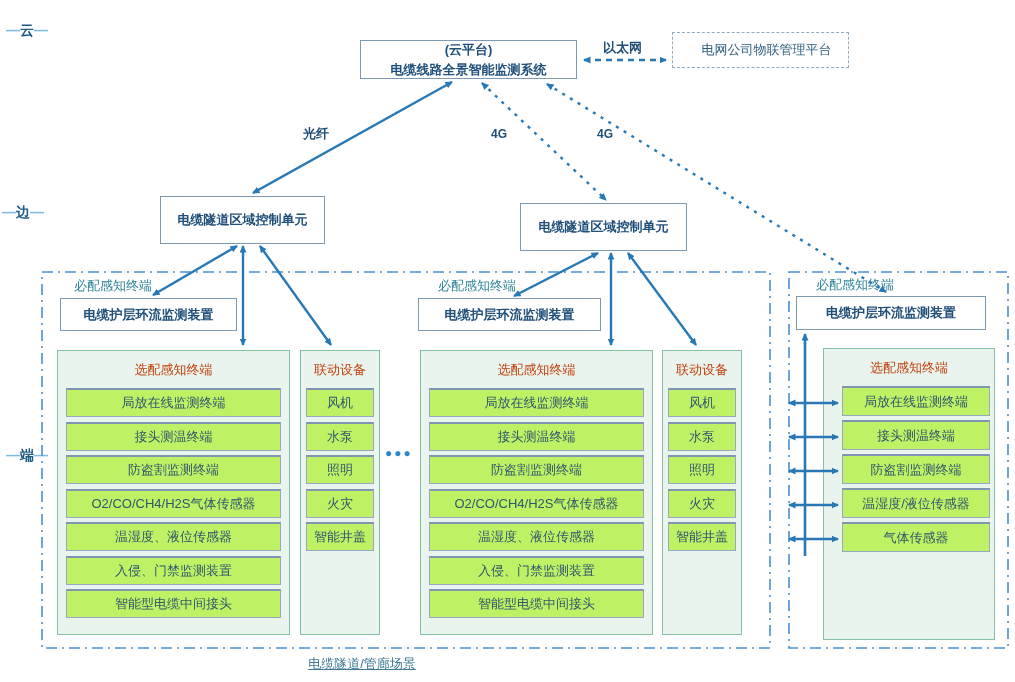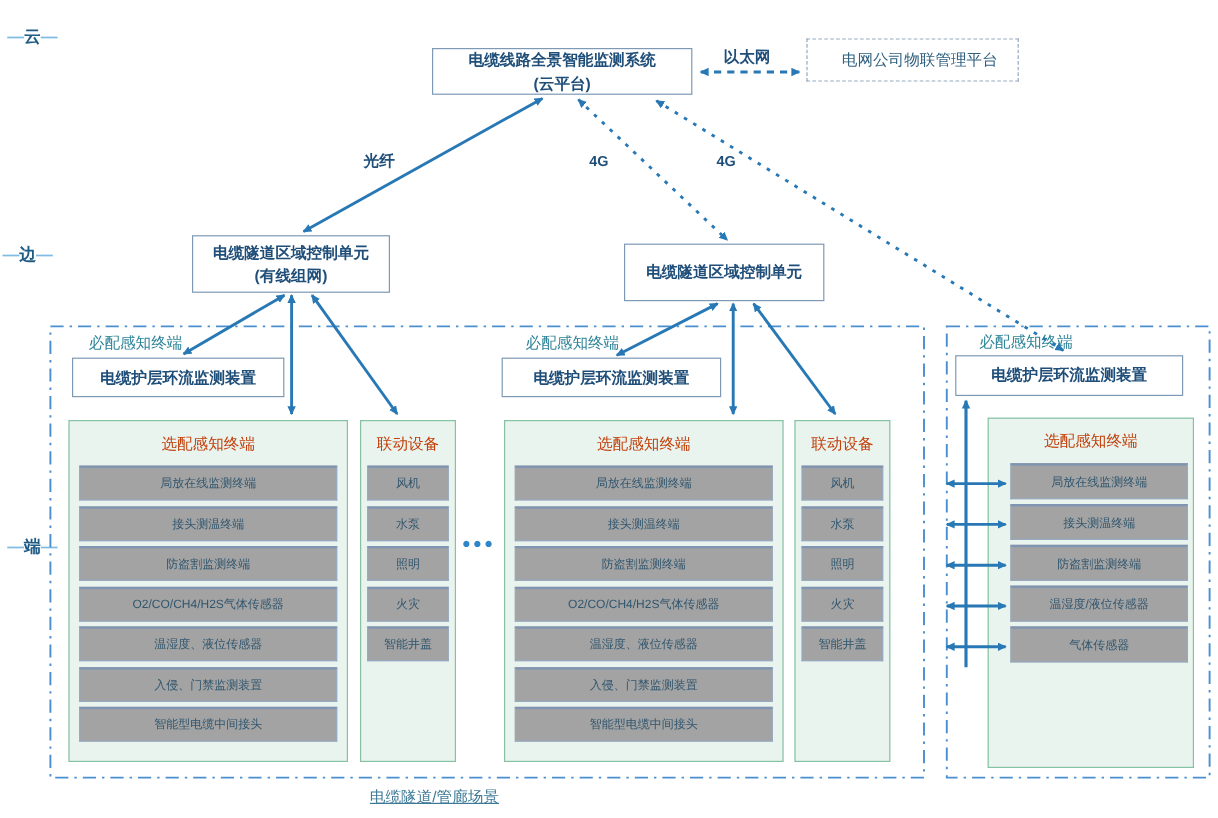--- a/index.html
+++ b/index.html
@@ -24,23 +24,23 @@
   .panel{
     position:absolute;box-sizing:border-box;background:#EAF4EF;
     border:1.5px solid #85C2A3;z-index:2;
   }
   .panel-header{
     color:#c2410c;text-align:center;font-size:13px;padding:10px 0 9px;border-radius:16px;
   }
   .rows{display:flex;flex-direction:column;gap:4.5px;padding:0 8px;}
   .rows-g3{padding:0 4px 0 18px;gap:4px;}
   .row{
-    height:29px;flex:0 0 auto;background:#a3a3a3;box-sizing:border-box;
+    height:29px;flex:0 0 auto;background:#bef264;box-sizing:border-box;
     border:1px solid #97A9C0;border-top:2px solid #8095B1;
-    color:#31566E;font-size:10px;
+    color:#31566E;font-size:13px;
     display:flex;align-items:center;justify-content:center;white-space:nowrap;
   }
   .rows-g3 .row{height:30px;}
   .req-label{
     position:absolute;color:#2E8498;font-size:13px;z-index:3;white-space:nowrap;margin-left:24px;
   }
   .link-label{
     position:absolute;color:#1F4E79;font-weight:bold;font-size:13px;
     z-index:4;white-space:nowrap;background:transparent;text-align:center;
   }
@@ -63,35 +63,34 @@
   <span class="tier-dash">—</span><span class="tier-name">云</span><span class="tier-dash">—</span>
 </div>
 <div class="tier abs" style="left:2px;top:204px;">
   <span class="tier-dash">—</span><span class="tier-name">边</span><span class="tier-dash">—</span>
 </div>
 <div class="tier abs" style="left:6px;top:447px;">
   <span class="tier-dash">—</span><span class="tier-name">端</span><span class="tier-dash">—</span>
 </div>
 
 <div class="box" style="left:360px;top:40px;width:217px;height:39px;">
+  <span>(云平台)</span>
   <span>电缆线路全景智能监测系统</span>
-  <span>(云平台)</span>
 </div>
 <div class="dashedbox" style="left:672px;top:32px;width:177px;height:36px;padding-left:12px;">
   <span>电网公司物联管理平台</span>
 </div>
 
 <div class="link-label" style="left:603px;top:39px;">以太网</div>
 <div class="link-label" style="left:303px;top:125px;">光纤</div>
 <div class="link-label" style="left:491px;top:127px;font-size:12px;">4G</div>
 <div class="link-label" style="left:597px;top:127px;font-size:12px;">4G</div>
 
 <div class="box" style="left:160px;top:196px;width:165px;height:48px;">
   <span>电缆隧道区域控制单元</span>
-  <span>(有线组网)</span>
 </div>
 <div class="box" style="left:520px;top:203px;width:167px;height:48px;">
   <span>电缆隧道区域控制单元</span>
 </div>
 
 <div class="req-label" style="left:50px;top:277px;">必配感知终端</div>
 <div class="box" style="left:60px;top:298px;width:177px;height:33px;">
   <span>电缆护层环流监测装置</span>
 </div>
 <div class="panel" style="left:57px;top:350px;width:233px;height:285px;">

